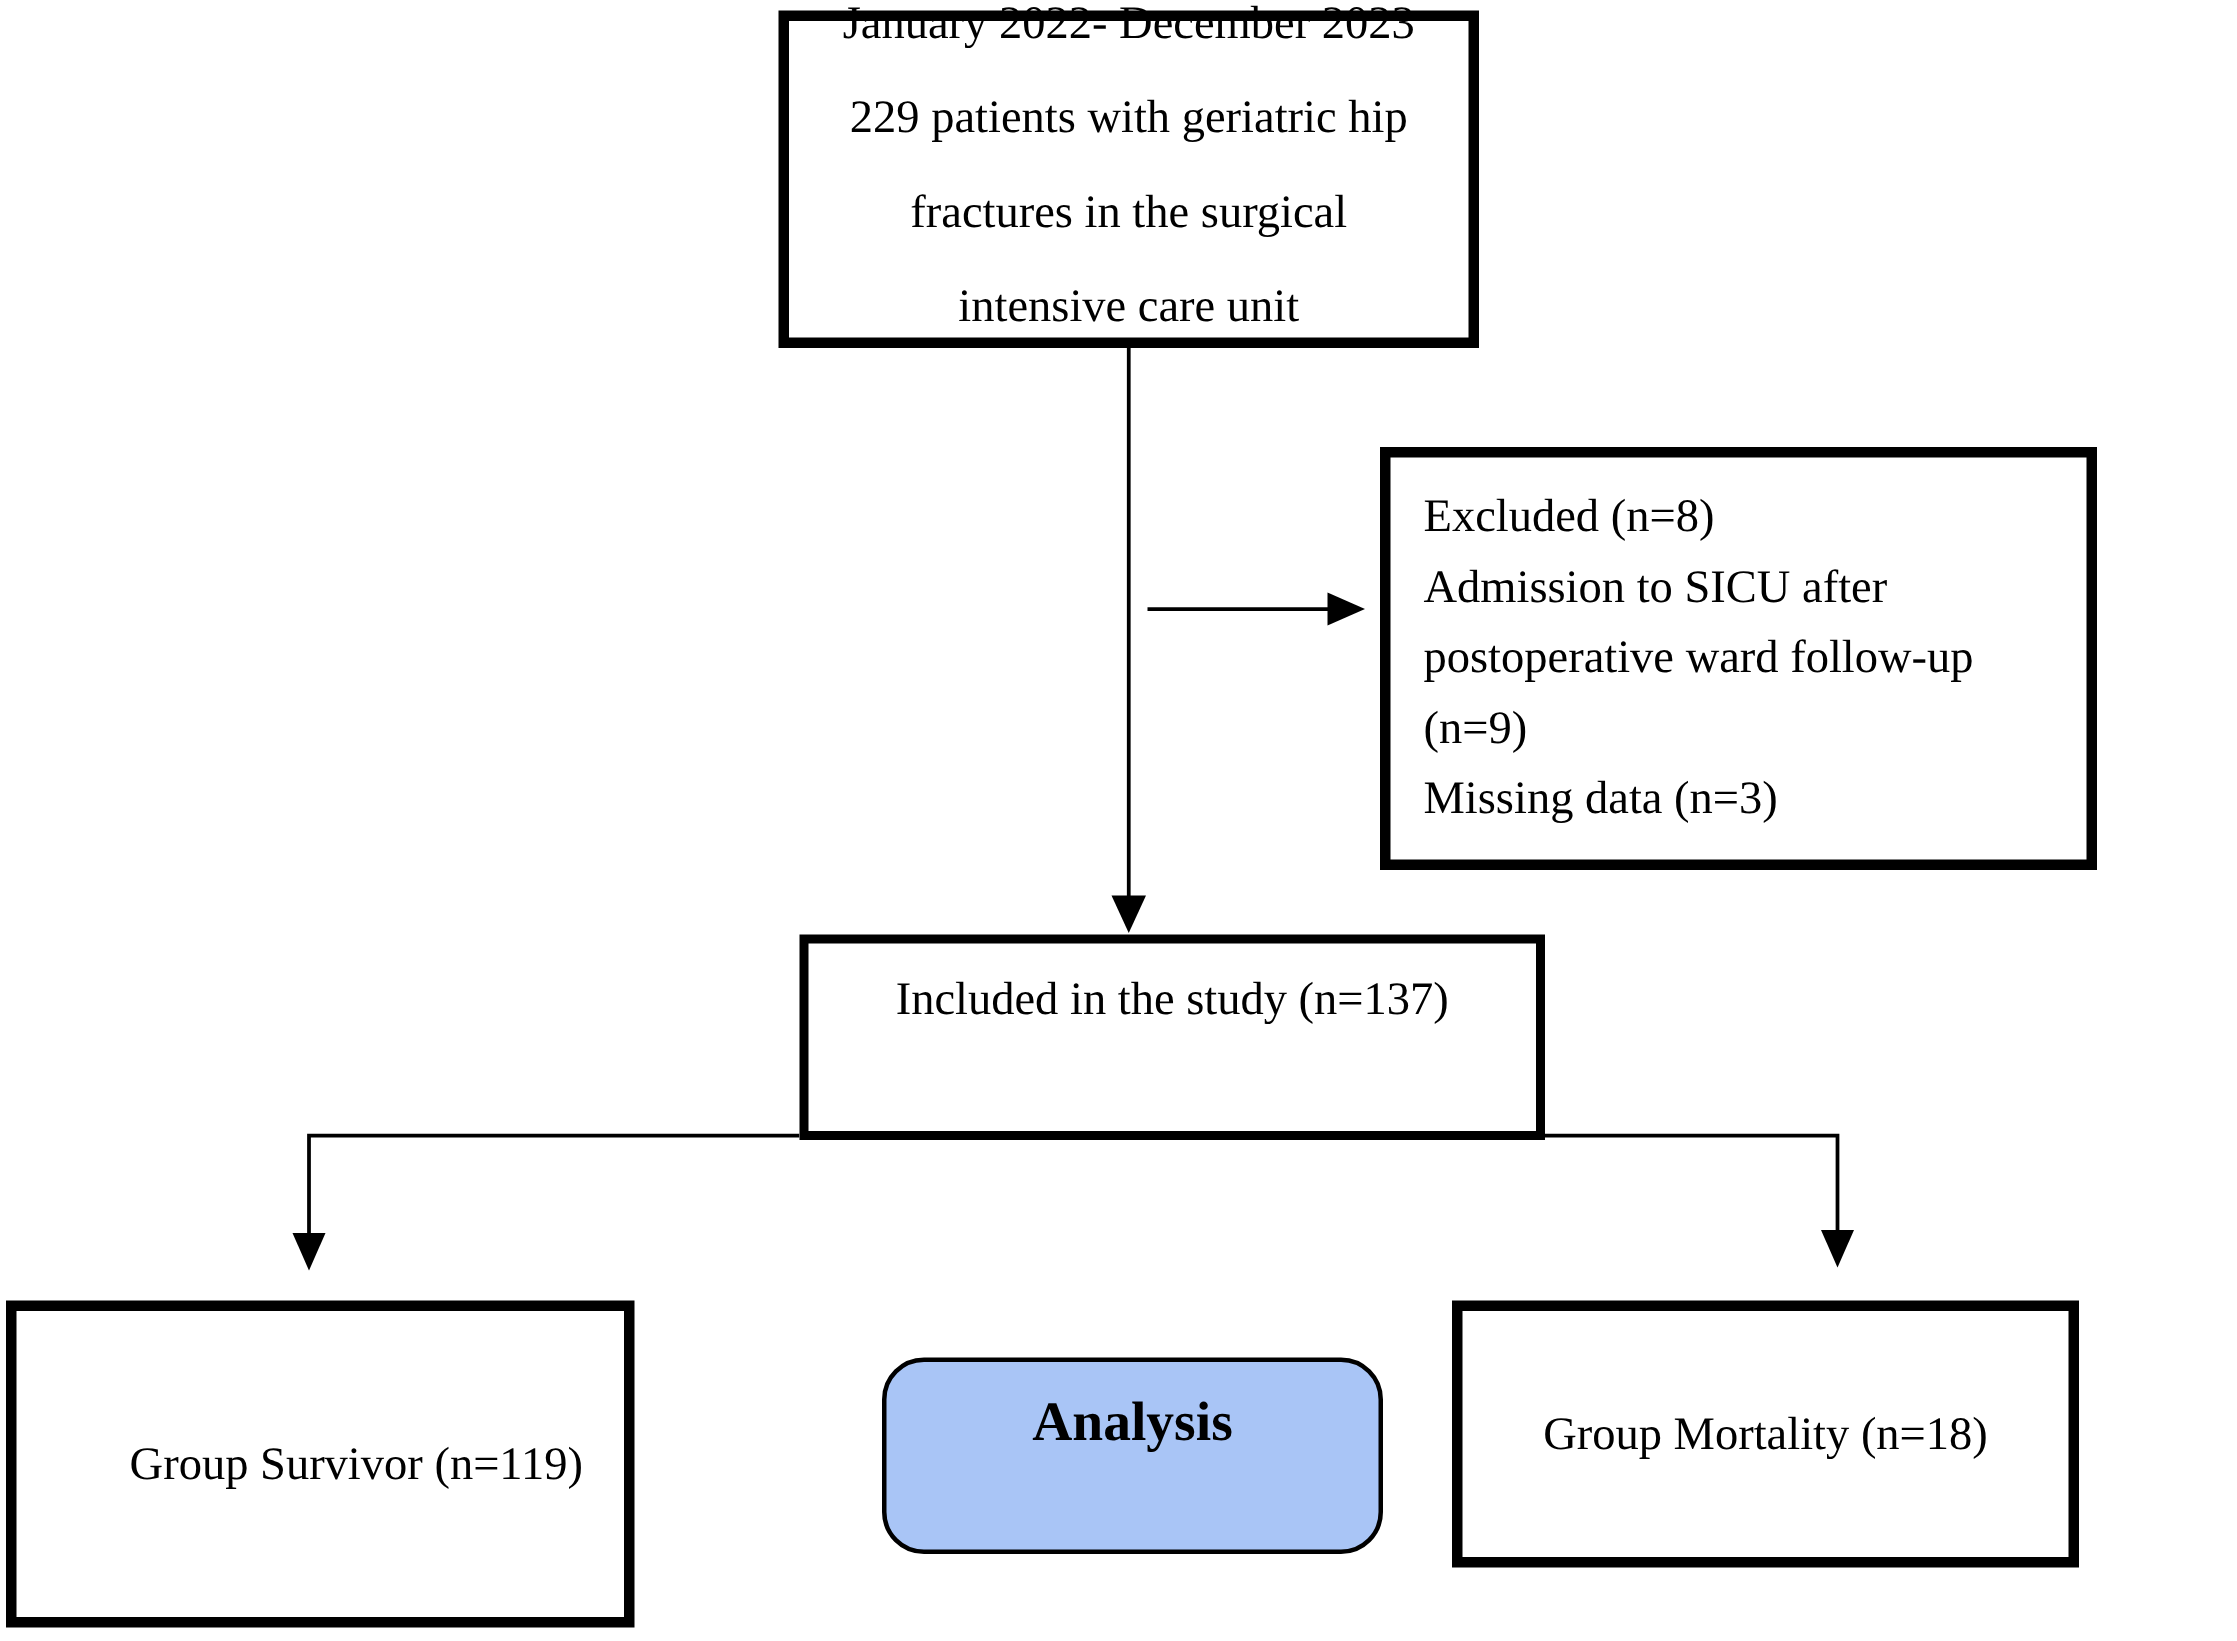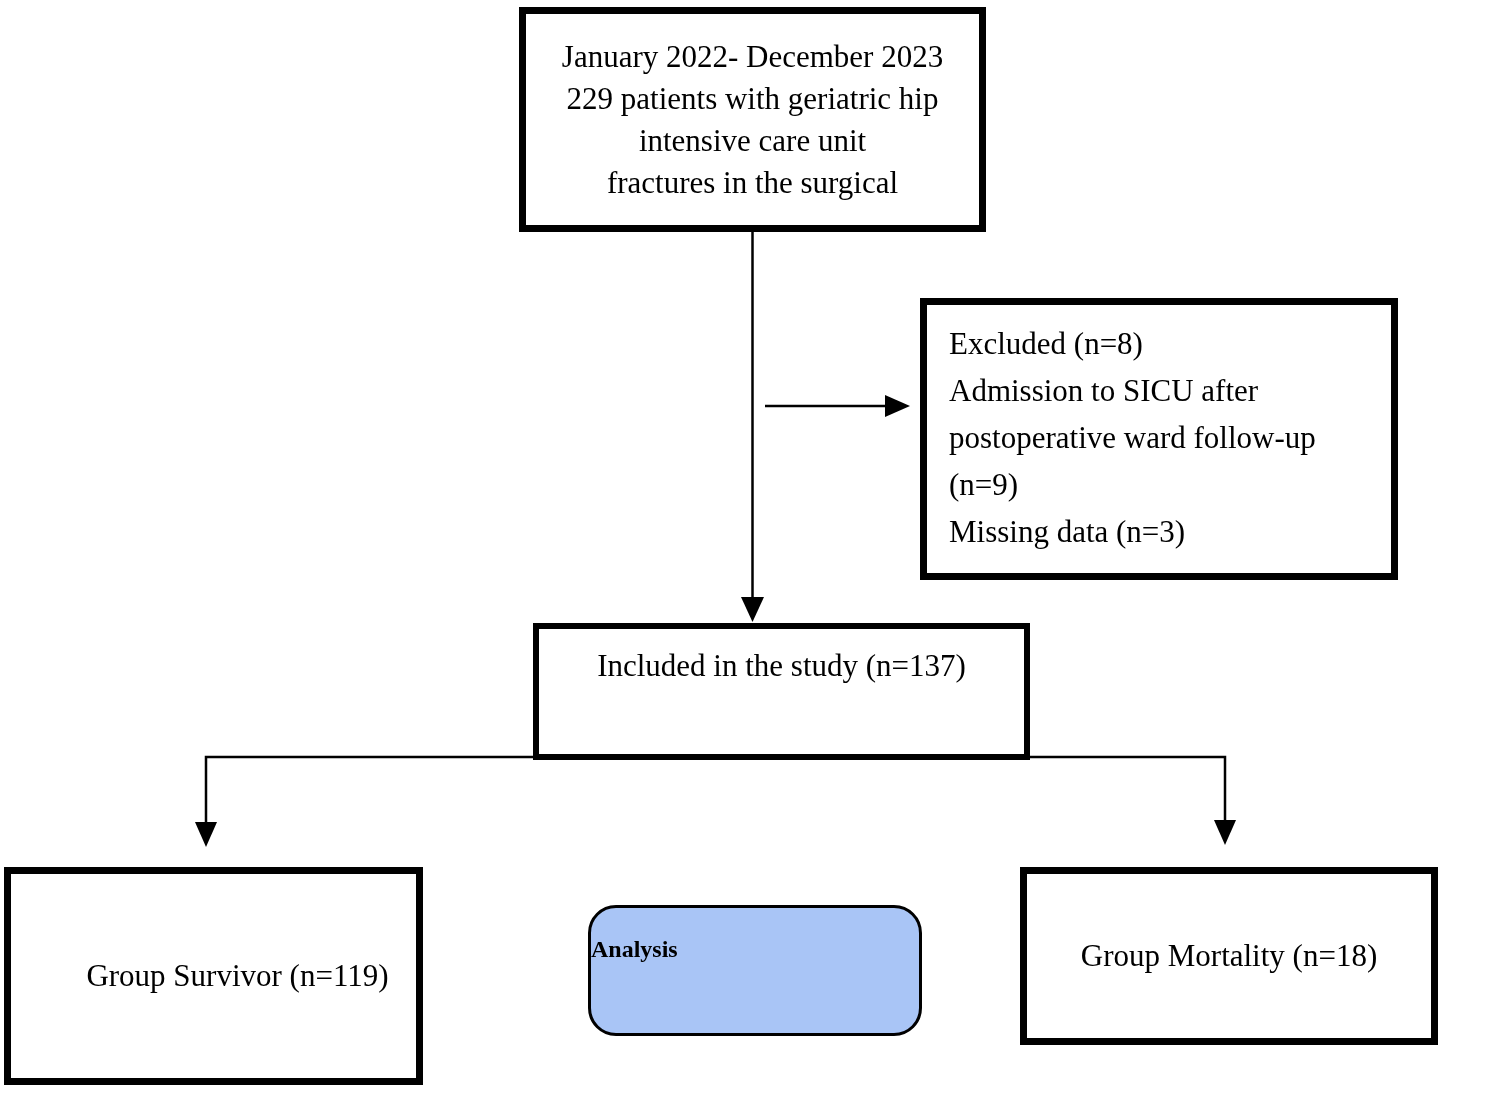--- a/index.html
+++ b/index.html
@@ -33,22 +33,23 @@
     line-height: 42px;
     color: #000000;
   }
   .box--enrollment {
     left: 519px;
     top: 7px;
     width: 467px;
     height: 225px;
     display: flex;
     flex-direction: column;
-    justify-content: center;
+    justify-content: flex-end;
     text-align: center;
+    gap: 21px;
   }
   .box--exclusion {
     left: 920px;
     top: 298px;
     width: 478px;
     height: 282px;
     padding: 15px 16px 0 22px;
     text-align: left;
     line-height: 47px;
   }
@@ -66,40 +67,41 @@
     top: 867px;
     width: 419px;
     height: 218px;
     display: flex;
     align-items: center;
     justify-content: center;
     text-align: center;
     padding-left: 48px;
   }
   .box--mortality {
-    left: 1020px;
+    left: 968px;
     top: 867px;
     width: 418px;
     height: 178px;
     display: flex;
     align-items: center;
     justify-content: center;
     text-align: center;
   }
   .box--analysis {
     left: 588px;
     top: 905px;
     width: 334px;
     height: 131px;
     border-width: 3px;
     border-radius: 28px;
     background: #A9C5F6;
     padding-top: 20px;
+    text-align: center;
     font-weight: bold;
-    font-size: 24px;
+    font-size: 37px;
   }
   .line-block {
     display: block;
   }
 </style>
 </head>
 <body>
 
 <div class="canvas">
 
@@ -118,22 +120,22 @@
     </g>
     <g>
       <polyline points="1030,757 1225,757 1225,822" fill="none" stroke="#000000" stroke-width="2.5"></polyline>
       <polygon points="1225,845 1214,820 1236,820" fill="#000000"></polygon>
     </g>
   </svg>
 
   <div class="box box--enrollment">
     <span class="line-block">January 2022- December 2023</span>
     <span class="line-block">229 patients with geriatric hip</span>
+    <span class="line-block">fractures in the surgical</span>
     <span class="line-block">intensive care unit</span>
-    <span class="line-block">fractures in the surgical</span>
   </div>
 
   <div class="box box--exclusion">
     <span class="line-block">Excluded (n=8)</span>
     <span class="line-block">Admission to SICU after</span>
     <span class="line-block">postoperative ward follow-up (n=9)</span>
     <span class="line-block">Missing data (n=3)</span>
   </div>
 
   <div class="box box--included">

